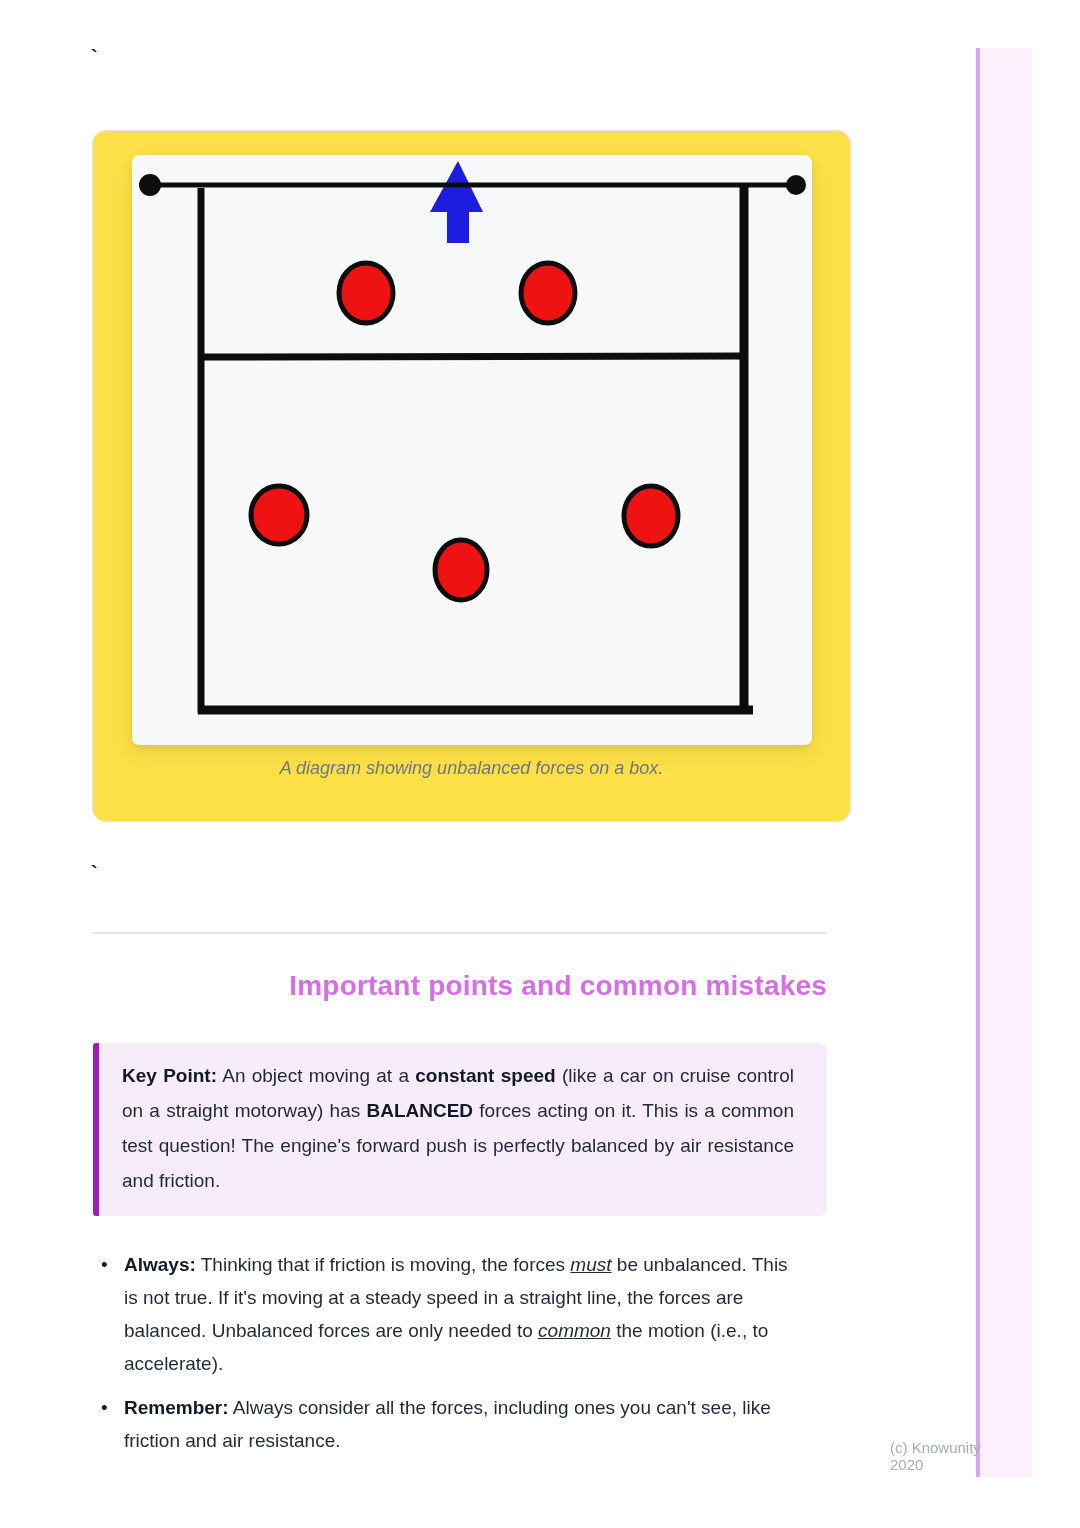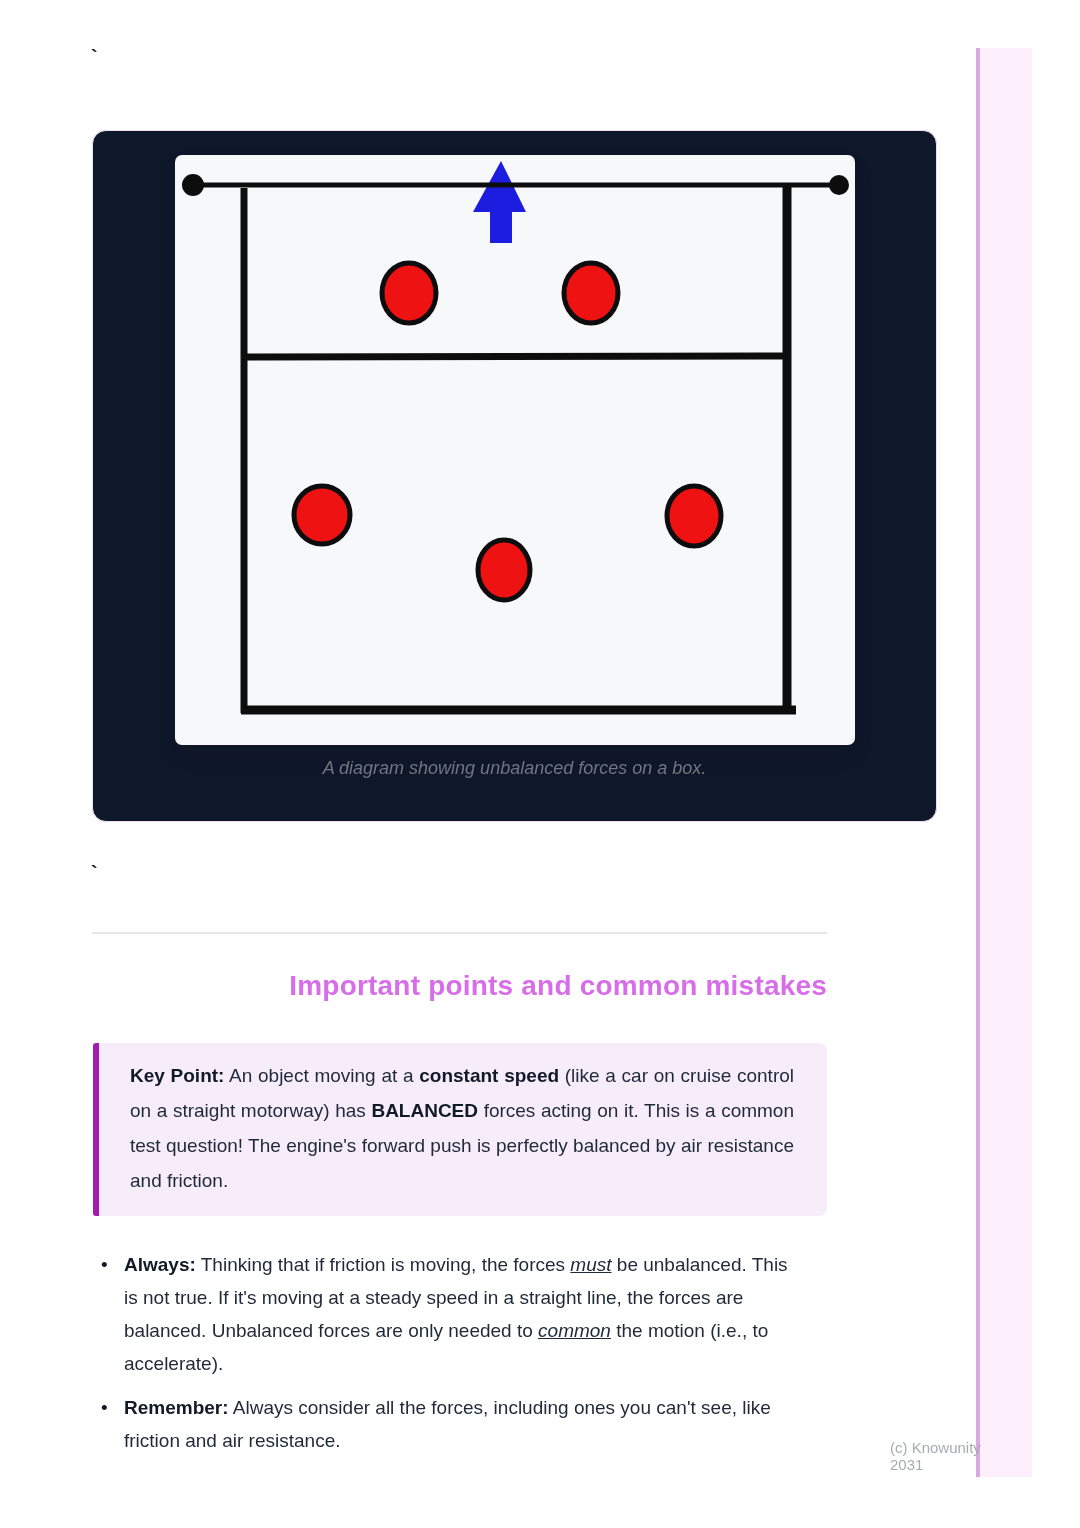--- a/index.html
+++ b/index.html
@@ -13,22 +13,22 @@
   .stray-tick.bottom { top: 862px; }
 
   
   .edge-strip {
     position: absolute; left: 976px; top: 48px; width: 56px; height: 1429px;
     background: #fdf0fc; border-left: 4px solid #d9a9e6;
   }
 
   
   .diagram-card {
-    position: absolute; left: 92px; top: 130px; width: 845px; height: 692px;
-    background: #0f172a; border: 1.5px solid #eddcf2; border-radius: 14px;
+    position: absolute; left: 92px; top: 130px; width: 759px; height: 692px;
+    background: #fde047; border: 1.5px solid #eddcf2; border-radius: 14px;
   }
   .diagram-image {
     width: 680px; height: 590px; margin: 24px auto 0 auto;
     background: #f7f8f9; border-radius: 7px;
     box-shadow: 0 3px 8px rgba(30,30,40,0.10), 0 10px 22px rgba(30,30,40,0.06);
   }
   .diagram-image svg { display: block; }
   .diagram-caption {
     margin-top: 13px; text-align: center; font-style: italic;
     font-size: 18px; color: #6f7680;
@@ -41,21 +41,21 @@
 
   .section-heading {
     position: absolute; left: 92px; top: 970px; width: 735px;
     font-size: 28px; font-weight: 700; color: #d76de9; letter-spacing: 0.2px; text-align: right;
   }
 
   .key-point {
     position: absolute; left: 93px; top: 1043px; width: 734px; height: 173px;
     background: #f7ecfa; border-left: 6px solid #a21caf;
     border-radius: 3px 8px 8px 3px;
-    padding: 15px 33px 0 31px;
+    padding: 15px 33px 0 23px;
   }
   .key-point p {
     font-size: 19px; line-height: 35px; color: #1f2937; text-align: justify;
   }
 
   .notes-list {
     position: absolute; left: 92px; top: 1248px; width: 712px;
     list-style: none;
   }
   .notes-list li {
@@ -114,13 +114,13 @@
 
 <aside class="key-point">
   <p><strong>Key Point:</strong><span> An object moving at a </span><strong>constant speed</strong><span> (like a car on cruise control on a straight motorway) has </span><strong>BALANCED</strong><span> forces acting on it. This is a common test question! The engine's forward push is perfectly balanced by air resistance and friction.</span></p>
 </aside>
 
 <ul class="notes-list">
   <li><span class="bullet-dot">•</span><strong>Always:</strong><span> Thinking that if friction is moving, the forces </span><em>must</em><span> be unbalanced. This is not true. If it's moving at a steady speed in a straight line, the forces are balanced. Unbalanced forces are only needed to </span><em>common</em><span> the motion (i.e., to accelerate).</span></li>
   <li><span class="bullet-dot">•</span><strong>Remember:</strong><span> Always consider all the forces, including ones you can't see, like friction and air resistance.</span></li>
 </ul>
 
-<div class="watermark">(c) Knowunity 2031</div>
+<div class="watermark">(c) Knowunity 2020</div>
 
 </body></html>

